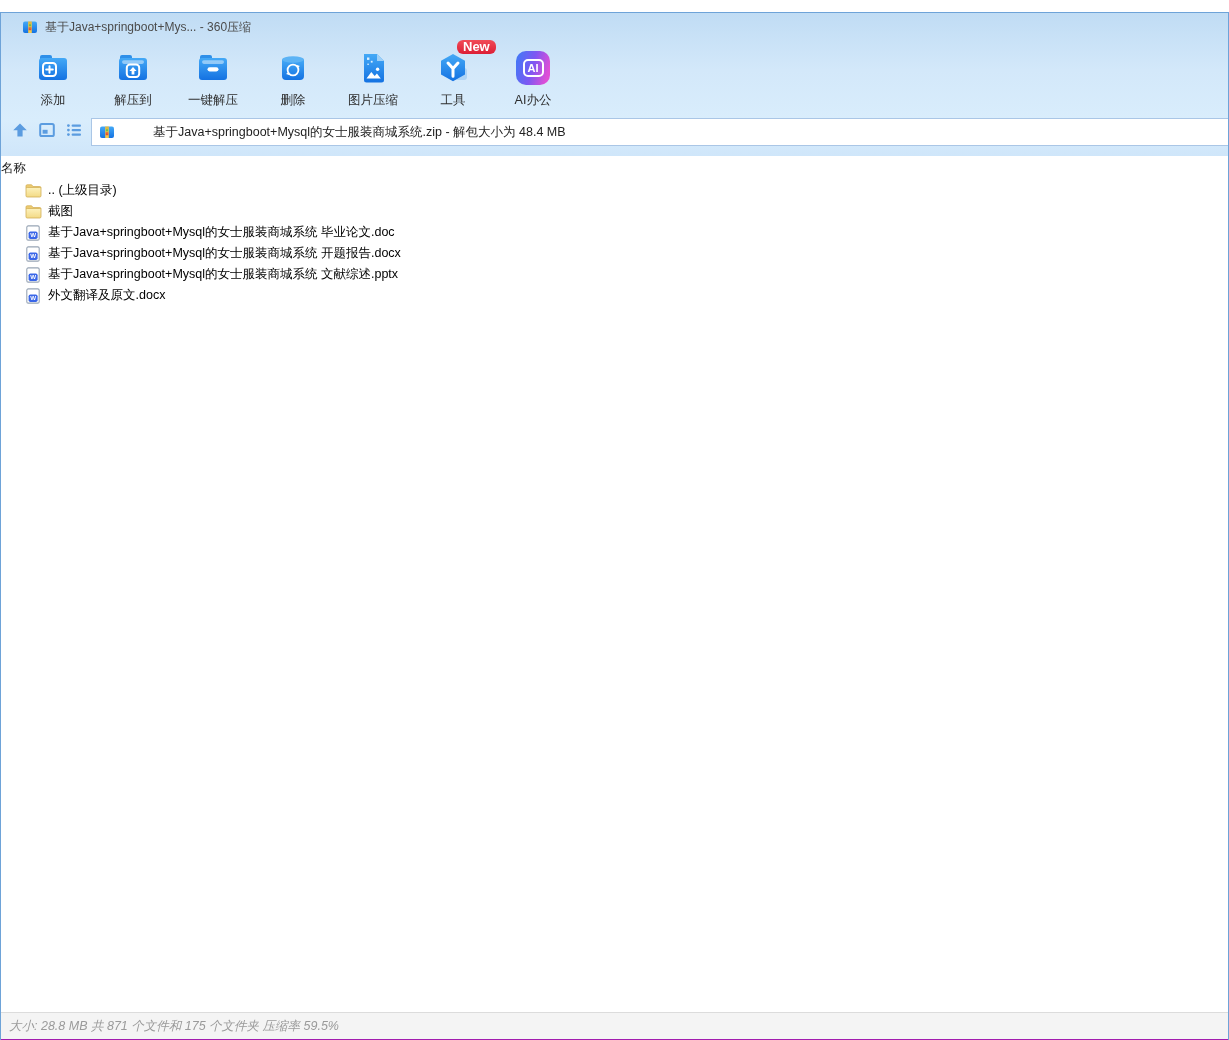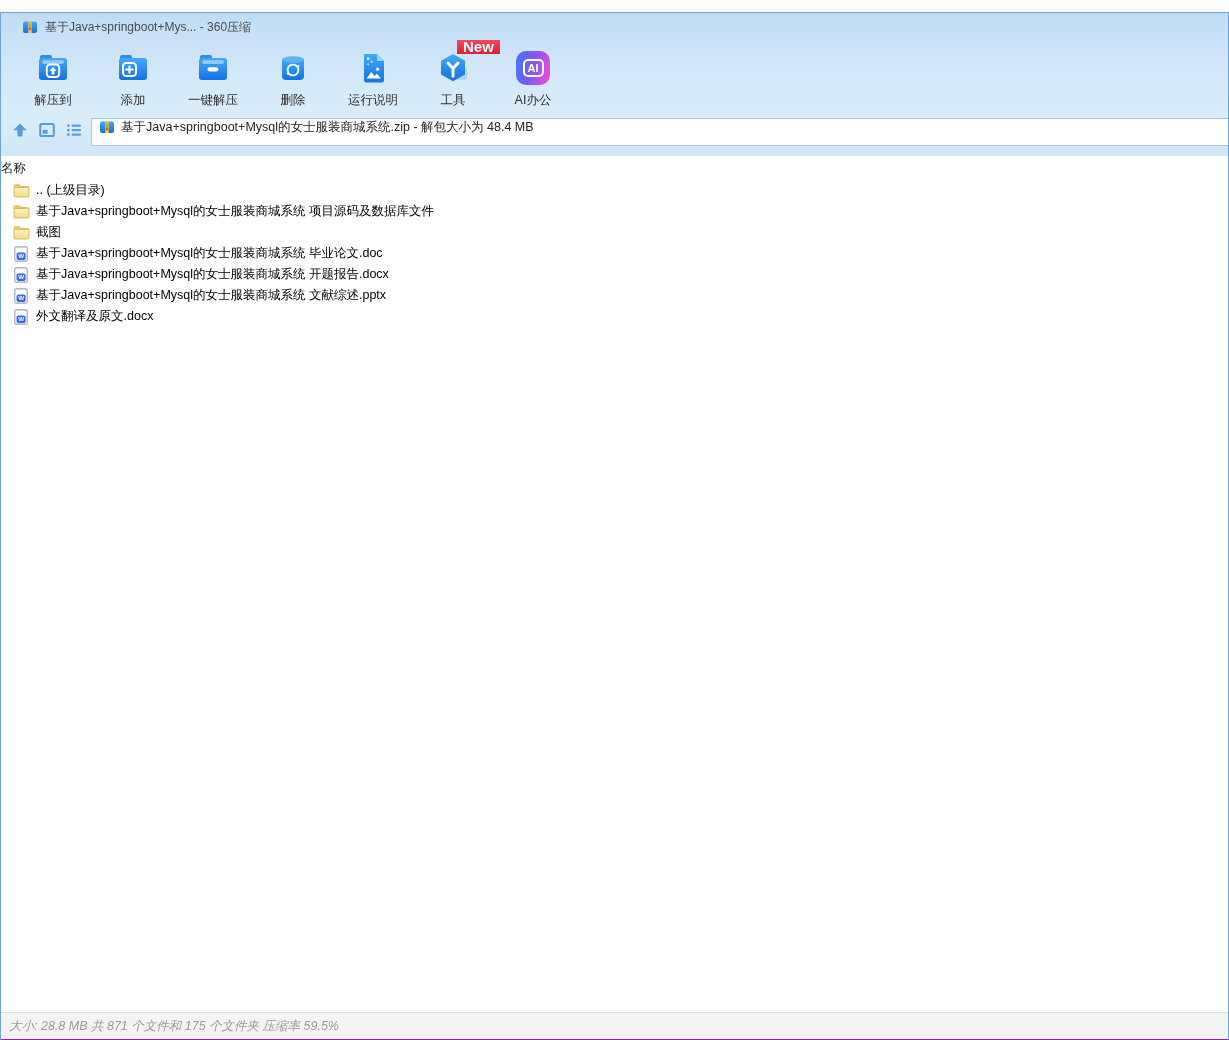--- a/index.html
+++ b/index.html
@@ -30,47 +30,47 @@
   }
   .tb {
     width:80px; display:flex; flex-direction:column; align-items:center;
     cursor:default; position:relative; padding-top:6px;
   }
   .tb-ic { width:38px; height:38px; position:relative; display:flex; align-items:center; justify-content:center; }
   .tb-label { margin-top:5px; font-size:12.5px; color:#2e2e2e; white-space:nowrap; }
   .new-badge {
     position:absolute; top:-3px; left:44px;
     background:linear-gradient(180deg,#f14b57,#dc1f36);
-    color:#fff; font-size:15px; font-weight:bold;
-    padding:1px 6px 2px; border-radius:0; line-height:11px; z-index:3;
+    color:#fff; font-size:13px; font-weight:bold;
+    padding:1px 6px 2px; border-radius:6px; line-height:11px; z-index:3;
   }
   .ai-tile {
     width:34px; height:34px; border-radius:10px;
     background:linear-gradient(105deg,#3d7bf7 0%,#7e57f2 48%,#e04ed6 88%);
     display:flex; align-items:center; justify-content:center;
   }
   .ai-tile span {
     border:2px solid #fff; border-radius:5px; color:#fff;
     font-size:11px; font-weight:bold; padding:0 3px; line-height:14px;
   }
   
   .nav-icons { position:absolute; left:10px; top:108px; display:flex; gap:9px; }
   .nav-btn { width:18px; height:18px; display:flex; align-items:center; justify-content:center; }
   .addr {
     position:absolute; left:90px; top:105px; right:0; height:28px;
     background:#fff; border:1px solid #aac6e6; border-right:none;
-    display:flex; align-items:flex-start; padding-left:7px;
+    display:flex; align-items:center; padding-left:7px;gap:32px;
   }
   .addr .zip-ico { width:16px; height:16px; margin-right:6px; flex:0 0 auto; }
   .addr .path { font-size:12.5px; color:#222; white-space:nowrap; }
   
   .filearea { position:absolute; left:0; top:143px; right:0; bottom:27px; background:#fff; overflow:hidden; }
   .col-header { height:24px; line-height:25px; font-size:12.5px; color:#1a1a1a; }
   .row {
-    height:21px; display:flex; align-items:center; padding-left:12px; cursor:default;
+    height:21px; display:flex; align-items:center; padding-left:24px; cursor:default;
   }
   .row .fi { width:17px; height:16px; margin-right:6px; flex:0 0 auto; display:flex; align-items:center; }
   .row .fname { font-size:12.5px; color:#000; white-space:nowrap; }
   
   .statusbar {
     position:absolute; left:0; right:0; bottom:12px; height:27px;
     background:#f4f4f4; border-top:1px solid #dcdcdc;
     display:flex; align-items:center; padding-left:8px;
     font-size:12.5px; color:#9a9a9a;font-style:italic;
   }
@@ -110,38 +110,38 @@
       <span class="title">基于Java+springboot+Mys... - 360压缩</span>
     </div>
 
     <div class="toolbar">
 
       <div class="tb">
         <div class="tb-ic">
           <svg viewBox="0 0 36 36" width="36" height="36">
             <rect x="5" y="5" width="12" height="7" rx="2" fill="#2e8fe9"></rect>
             <rect x="4" y="8" width="28" height="22" rx="3" fill="url(#gb)"></rect>
+            <rect x="8" y="13" width="13" height="13" rx="3.2" fill="none" stroke="#fff" stroke-width="2"></rect>
+            <path d="M14.5 16.2 v6.6 M11.2 19.5 h6.6" stroke="#fff" stroke-width="2" stroke-linecap="round"></path>
+          </svg>
+        </div>
+        <div class="tb-label">添加</div>
+      </div>
+
+      <div class="tb">
+        <div class="tb-ic">
+          <svg viewBox="0 0 36 36" width="36" height="36">
+            <rect x="5" y="5" width="12" height="7" rx="2" fill="#2e8fe9"></rect>
+            <rect x="4" y="8" width="28" height="22" rx="3" fill="url(#gb)"></rect>
             <rect x="7" y="10.3" width="22" height="3.6" rx="1.8" fill="rgba(255,255,255,0.45)"></rect>
             <rect x="11.8" y="14.5" width="12.4" height="12.4" rx="3.2" fill="none" stroke="#fff" stroke-width="2"></rect>
             <path d="M18 17 l3.6 3.9 h-2.2 v3.6 h-2.8 v-3.6 h-2.2 z" fill="#fff"></path>
           </svg>
         </div>
         <div class="tb-label">解压到</div>
-      </div>
-
-      <div class="tb">
-        <div class="tb-ic">
-          <svg viewBox="0 0 36 36" width="36" height="36">
-            <rect x="5" y="5" width="12" height="7" rx="2" fill="#2e8fe9"></rect>
-            <rect x="4" y="8" width="28" height="22" rx="3" fill="url(#gb)"></rect>
-            <rect x="8" y="13" width="13" height="13" rx="3.2" fill="none" stroke="#fff" stroke-width="2"></rect>
-            <path d="M14.5 16.2 v6.6 M11.2 19.5 h6.6" stroke="#fff" stroke-width="2" stroke-linecap="round"></path>
-          </svg>
-        </div>
-        <div class="tb-label">添加</div>
       </div>
 
       <div class="tb">
         <div class="tb-ic">
           <svg viewBox="0 0 36 36" width="36" height="36">
             <rect x="5" y="5" width="12" height="7" rx="2" fill="#2e8fe9"></rect>
             <rect x="4" y="8" width="28" height="22" rx="3" fill="url(#gb)"></rect>
             <rect x="7" y="10.3" width="22" height="3.6" rx="1.8" fill="rgba(255,255,255,0.45)"></rect>
             <rect x="12.5" y="17.2" width="11" height="4.2" rx="2.1" fill="#fff"></rect>
           </svg>
@@ -167,21 +167,21 @@
           <svg viewBox="0 0 36 36" width="36" height="36">
             <path d="M9 4 h13 l7 7 v19 a2.5 2.5 0 0 1 -2.5 2.5 h-15 A2.5 2.5 0 0 1 9 30 z" fill="url(#gb)"></path>
             <path d="M22 4 l7 7 h-7 z" fill="#9ed0f8"></path>
             <rect x="12" y="7.5" width="2.4" height="2.4" fill="#dff0fd"></rect>
             <rect x="15.8" y="10.8" width="1.8" height="1.8" fill="#dff0fd"></rect>
             <rect x="12.4" y="13.6" width="1.4" height="1.4" fill="#dff0fd"></rect>
             <circle cx="22.6" cy="19.2" r="1.7" fill="#fff"></circle>
             <path d="M11.5 28.5 l4.8 -6.6 3.4 4.2 2.2 -2.6 3.9 5 z" fill="#fff"></path>
           </svg>
         </div>
-        <div class="tb-label">运行说明</div>
+        <div class="tb-label">图片压缩</div>
       </div>
 
       <div class="tb">
         <span class="new-badge">New</span>
         <div class="tb-ic">
           <svg viewBox="0 0 36 36" width="36" height="36">
             <rect x="20" y="18" width="12" height="12" rx="3" fill="#aed4f6"></rect>
             <polygon points="18,4 30,10.8 30,24.4 18,31.2 6,24.4 6,10.8" fill="url(#gb)"></polygon>
             <path d="M18 18.6 L13 13 M18 18.6 L23 13 M18 18.6 V26.2" stroke="#fff" stroke-width="3" stroke-linecap="round" fill="none"></path>
           </svg>
@@ -245,37 +245,28 @@
     <div class="row">
       <span class="fi">
         <svg viewBox="0 0 17 15" width="17" height="15">
           <path d="M1 4.2 V3 a1.2 1.2 0 0 1 1.2 -1.2 h4.4 l1.5 1.8 h6.7 A1.2 1.2 0 0 1 16 4.8 v0.4 H1 z" fill="#f0ce73" stroke="#d2ae56" stroke-width="0.8"></path>
           <rect x="1" y="4.4" width="15" height="9.6" rx="1.2" fill="url(#gfold)" stroke="#d2ae56" stroke-width="0.8"></rect>
         </svg>
       </span>
       <span class="fname">.. (上级目录)</span>
     </div>
 
+
     <div class="row">
       <span class="fi">
         <svg viewBox="0 0 17 15" width="17" height="15">
           <path d="M1 4.2 V3 a1.2 1.2 0 0 1 1.2 -1.2 h4.4 l1.5 1.8 h6.7 A1.2 1.2 0 0 1 16 4.8 v0.4 H1 z" fill="#f0ce73" stroke="#d2ae56" stroke-width="0.8"></path>
           <rect x="1" y="4.4" width="15" height="9.6" rx="1.2" fill="url(#gfold)" stroke="#d2ae56" stroke-width="0.8"></rect>
         </svg>
       </span>
-      <span class="fname">基于Java+springboot+Mysql的女士服装商城系统 项目源码及数据库文件</span>
-    </div>
-
-    <div class="row">
-      <span class="fi">
-        <svg viewBox="0 0 17 15" width="17" height="15">
-          <path d="M1 4.2 V3 a1.2 1.2 0 0 1 1.2 -1.2 h4.4 l1.5 1.8 h6.7 A1.2 1.2 0 0 1 16 4.8 v0.4 H1 z" fill="#f0ce73" stroke="#d2ae56" stroke-width="0.8"></path>
-          <rect x="1" y="4.4" width="15" height="9.6" rx="1.2" fill="url(#gfold)" stroke="#d2ae56" stroke-width="0.8"></rect>
-        </svg>
-      </span>
       <span class="fname">截图</span>
     </div>
 
     <div class="row">
       <span class="fi">
         <svg viewBox="0 0 16 16" width="16" height="16">
           <rect x="1.8" y="0.9" width="12.4" height="14.2" rx="1.4" fill="#fff" stroke="#98a5b5" stroke-width="1.1"></rect>
           <rect x="3.6" y="6.4" width="9" height="7.6" rx="1.8" fill="#3a66e8"></rect>
           <text x="8.1" y="12.4" font-size="6.2" font-weight="bold" fill="#fff" text-anchor="middle" font-family="Liberation Sans, sans-serif">W</text>
         </svg>

